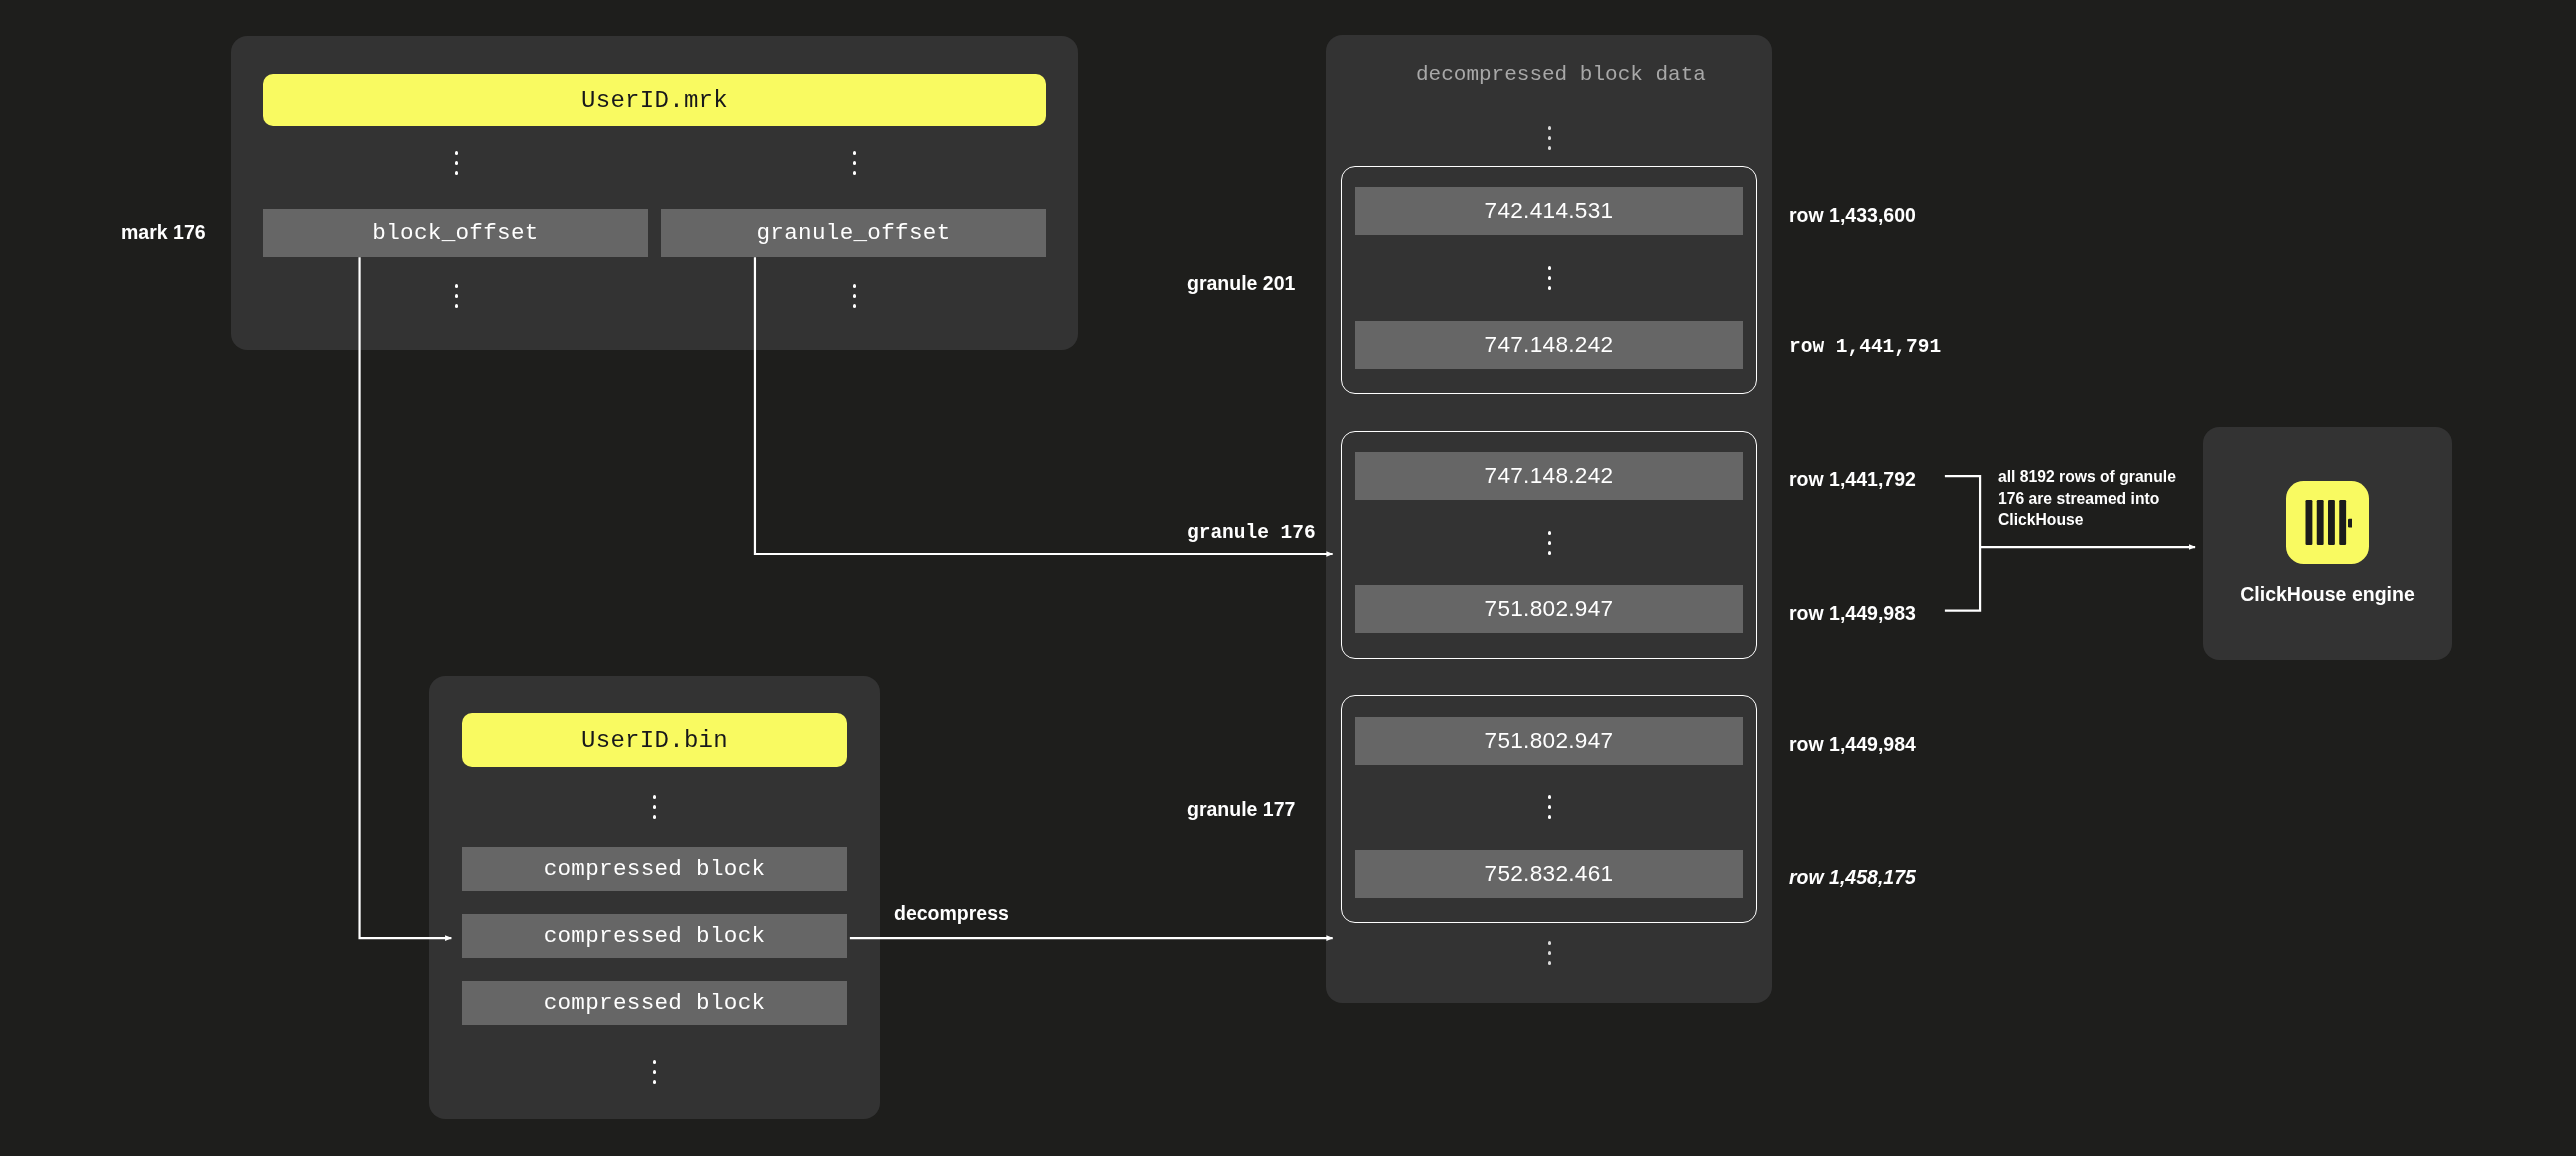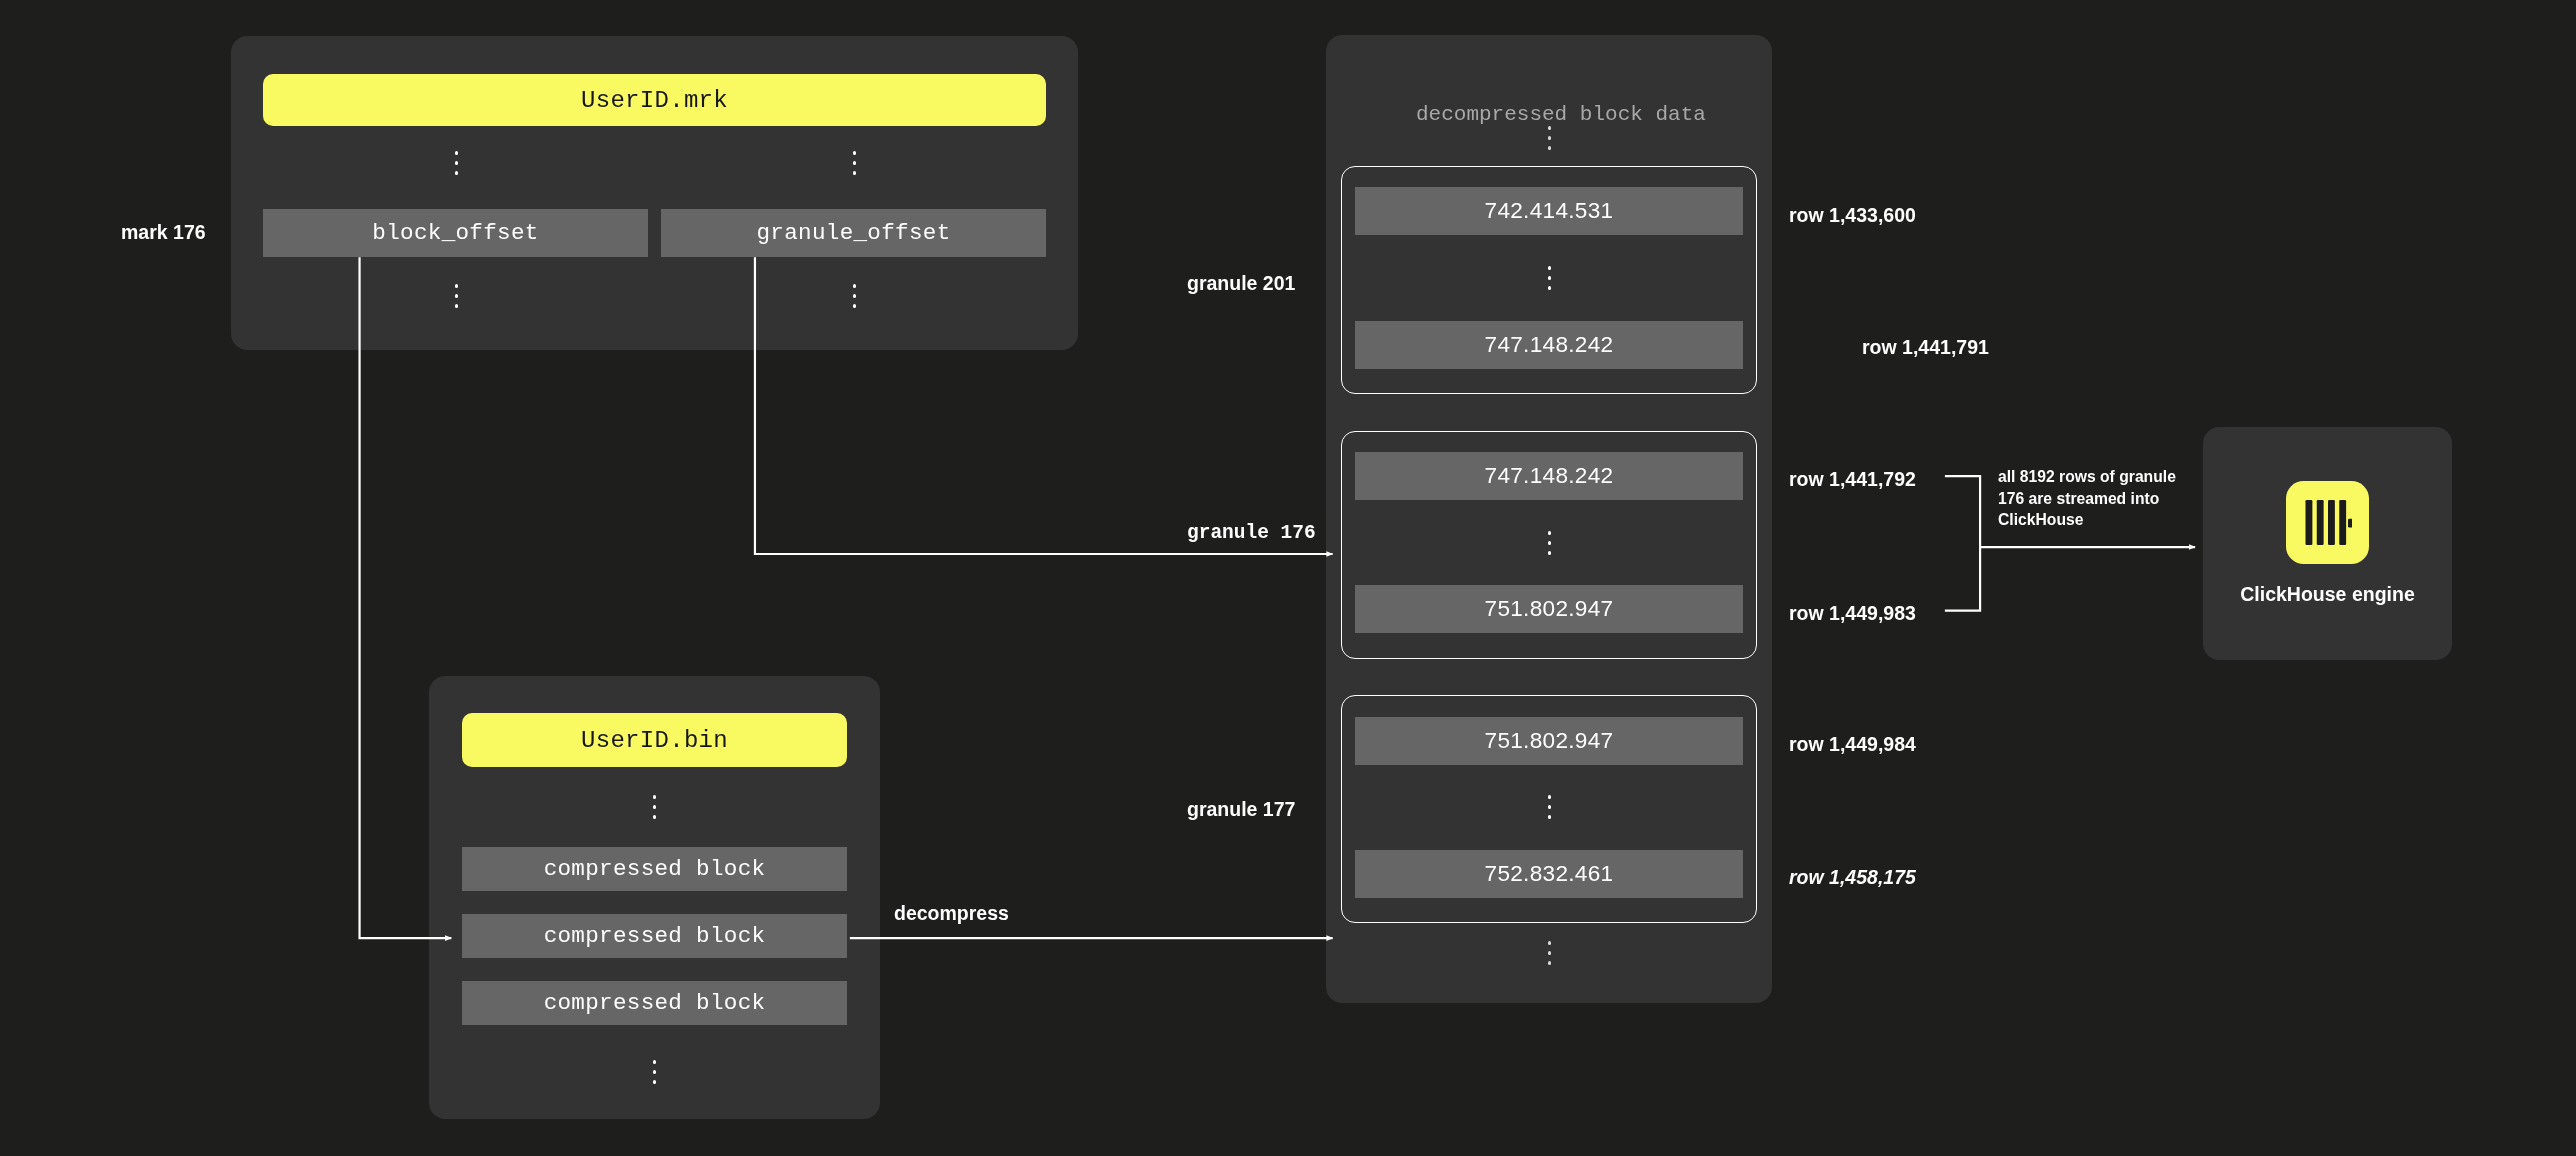--- a/index.html
+++ b/index.html
@@ -199,41 +199,41 @@
 
   <div class="vdots" style="left:652px; top:1060px; width:5px; height:24px;">
     <i></i>
       <i></i>
       <i></i>
   </div>
 
   <div class="panel" style="left:1326px; top:35px; width:446px; height:968px;">
   </div>
 
-  <div class="lbl-mono" style="left:1416px; top:63px;margin-top:40px;">decompressed block data</div>
+  <div class="lbl-mono" style="left:1416px; top:63px;">decompressed block data</div>
 
   <div class="vdots dim" style="left:1547px; top:126px; width:5px; height:24px;">
     <i></i>
       <i></i>
       <i></i>
   </div>
 
   <div class="granule-box" style="left:1341px; top:166px; width:416px; height:228px;"></div>
   <div class="cell" style="left:1355px; top:187px; width:388px; height:48px;">742.414.531</div>
   <div class="vdots" style="left:1547px; top:266px; width:5px; height:24px;">
     <i></i>
       <i></i>
       <i></i>
   </div>
   <div class="cell" style="left:1355px; top:321px; width:388px; height:48px;">747.148.242</div>
 
   <div class="lbl" style="left:1187px; top:272px;">granule 201</div>
 
   <div class="lbl" style="left:1789px; top:204px;">row 1,433,600</div>
-  <div class="lbl" style="left:1862px; top:336px;">row 1,441,791</div>
+  <div class="lbl" style="left:1789px; top:336px;font-family:Liberation Mono, monospace;">row 1,441,791</div>
 
   <div class="granule-box" style="left:1341px; top:431px; width:416px; height:228px;"></div>
   <div class="cell" style="left:1355px; top:452px; width:388px; height:48px;">747.148.242</div>
   <div class="vdots" style="left:1547px; top:531px; width:5px; height:24px;">
     <i></i>
       <i></i>
       <i></i>
   </div>
   <div class="cell" style="left:1355px; top:585px; width:388px; height:48px;">751.802.947</div>
 

